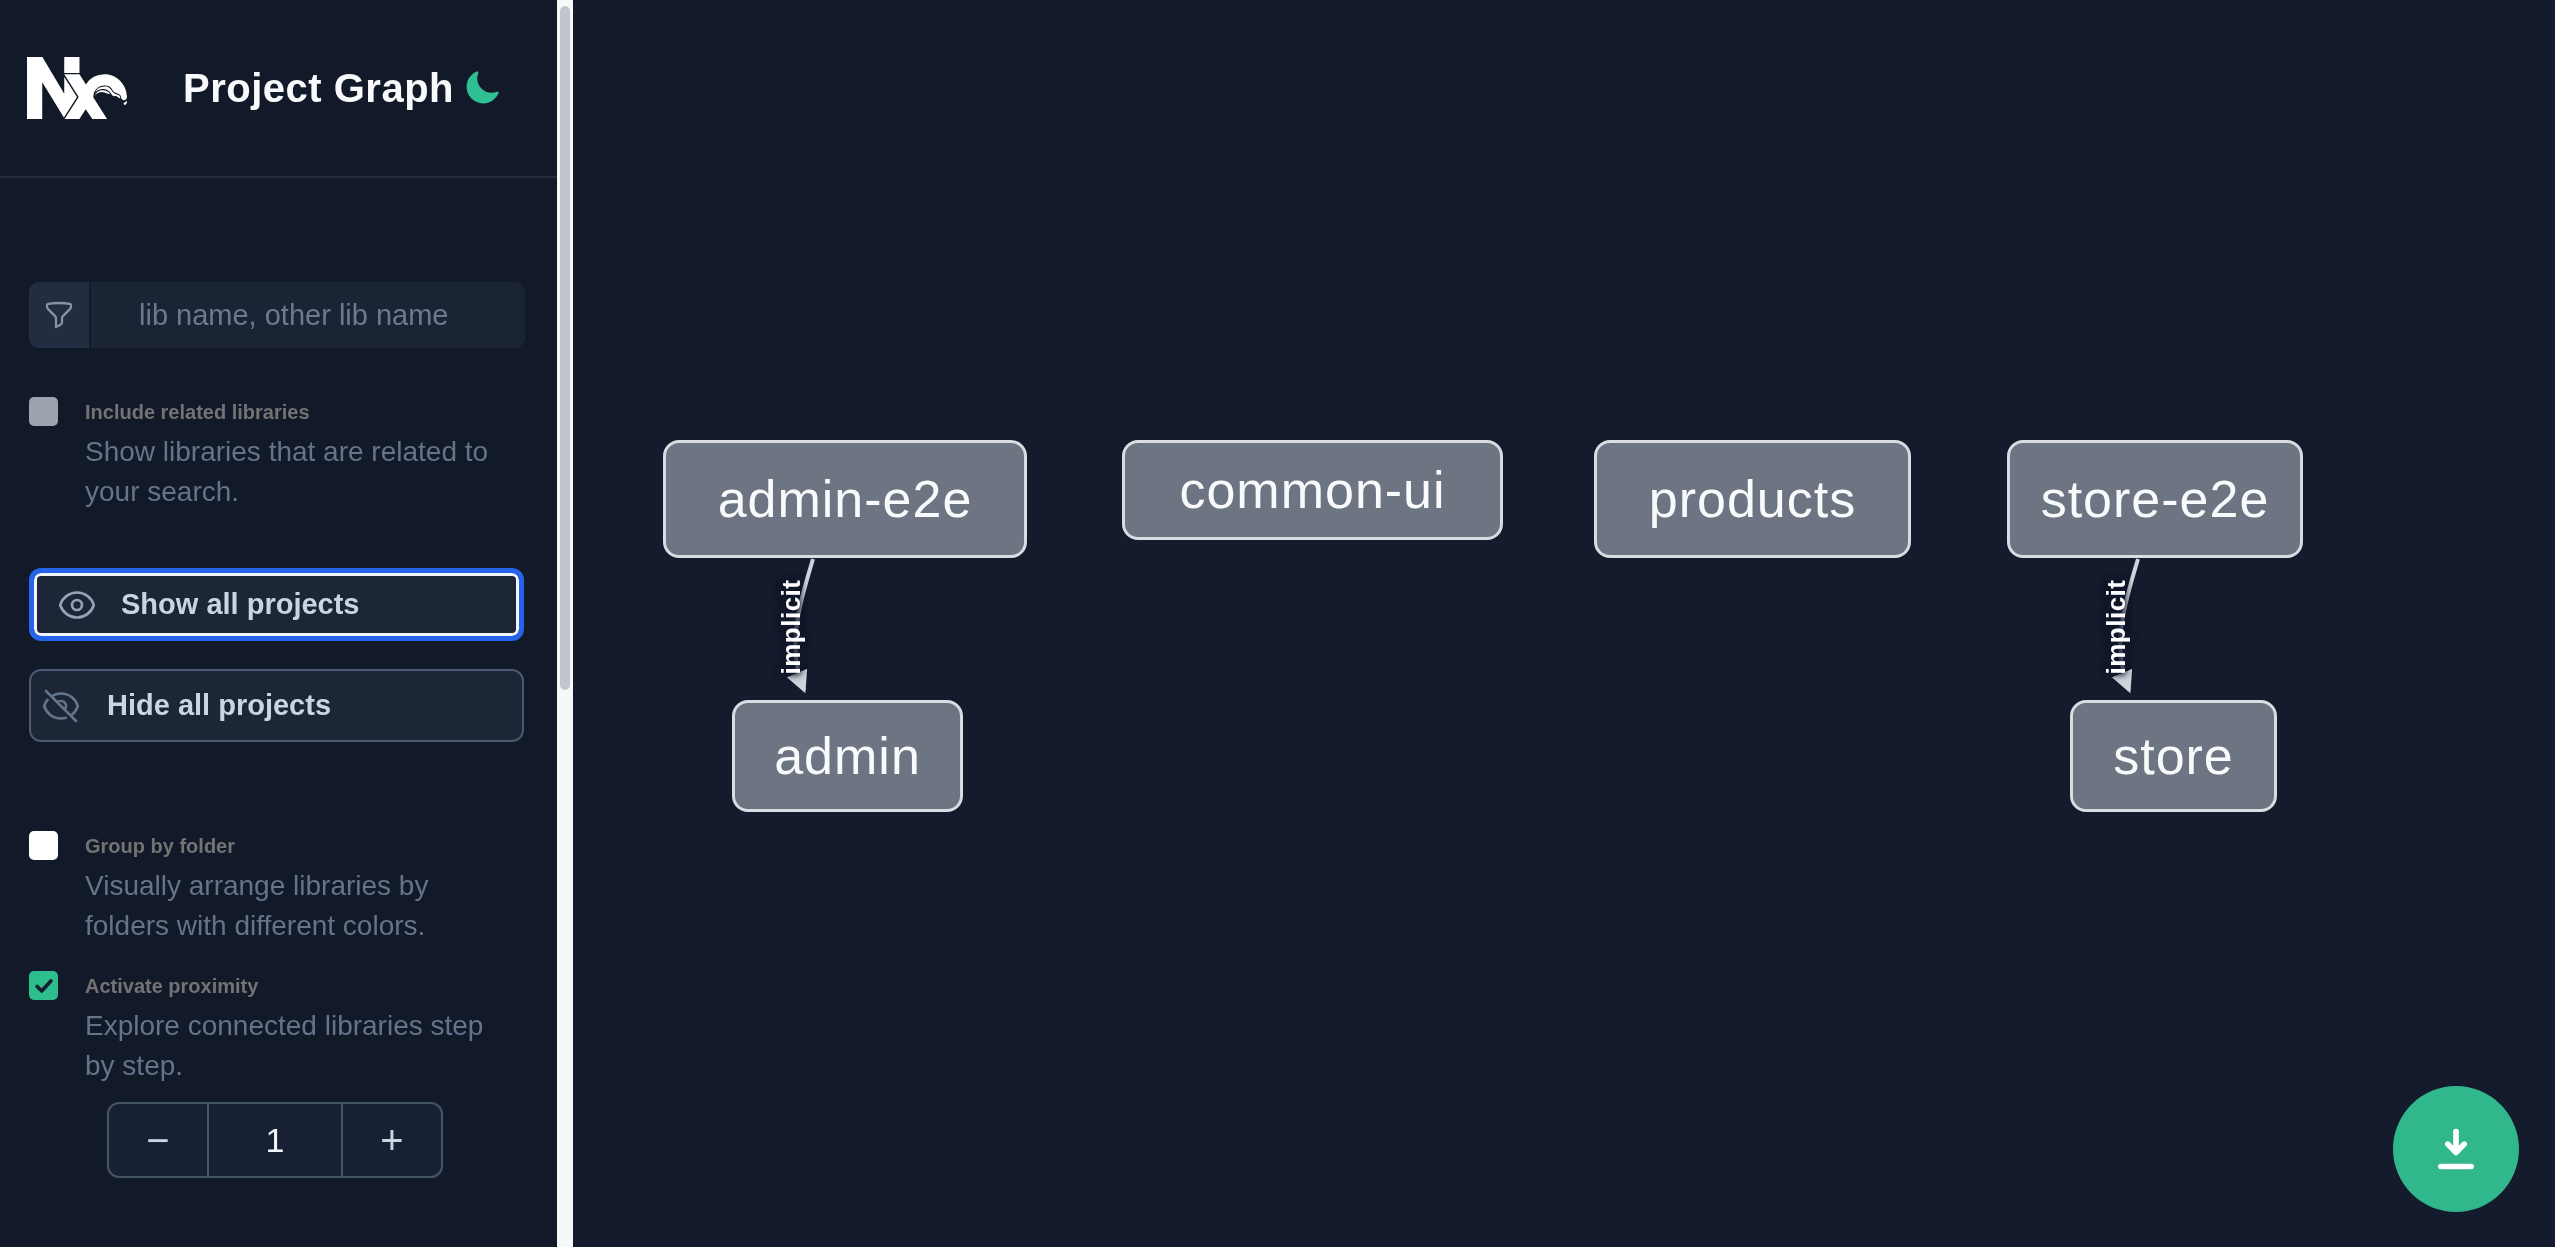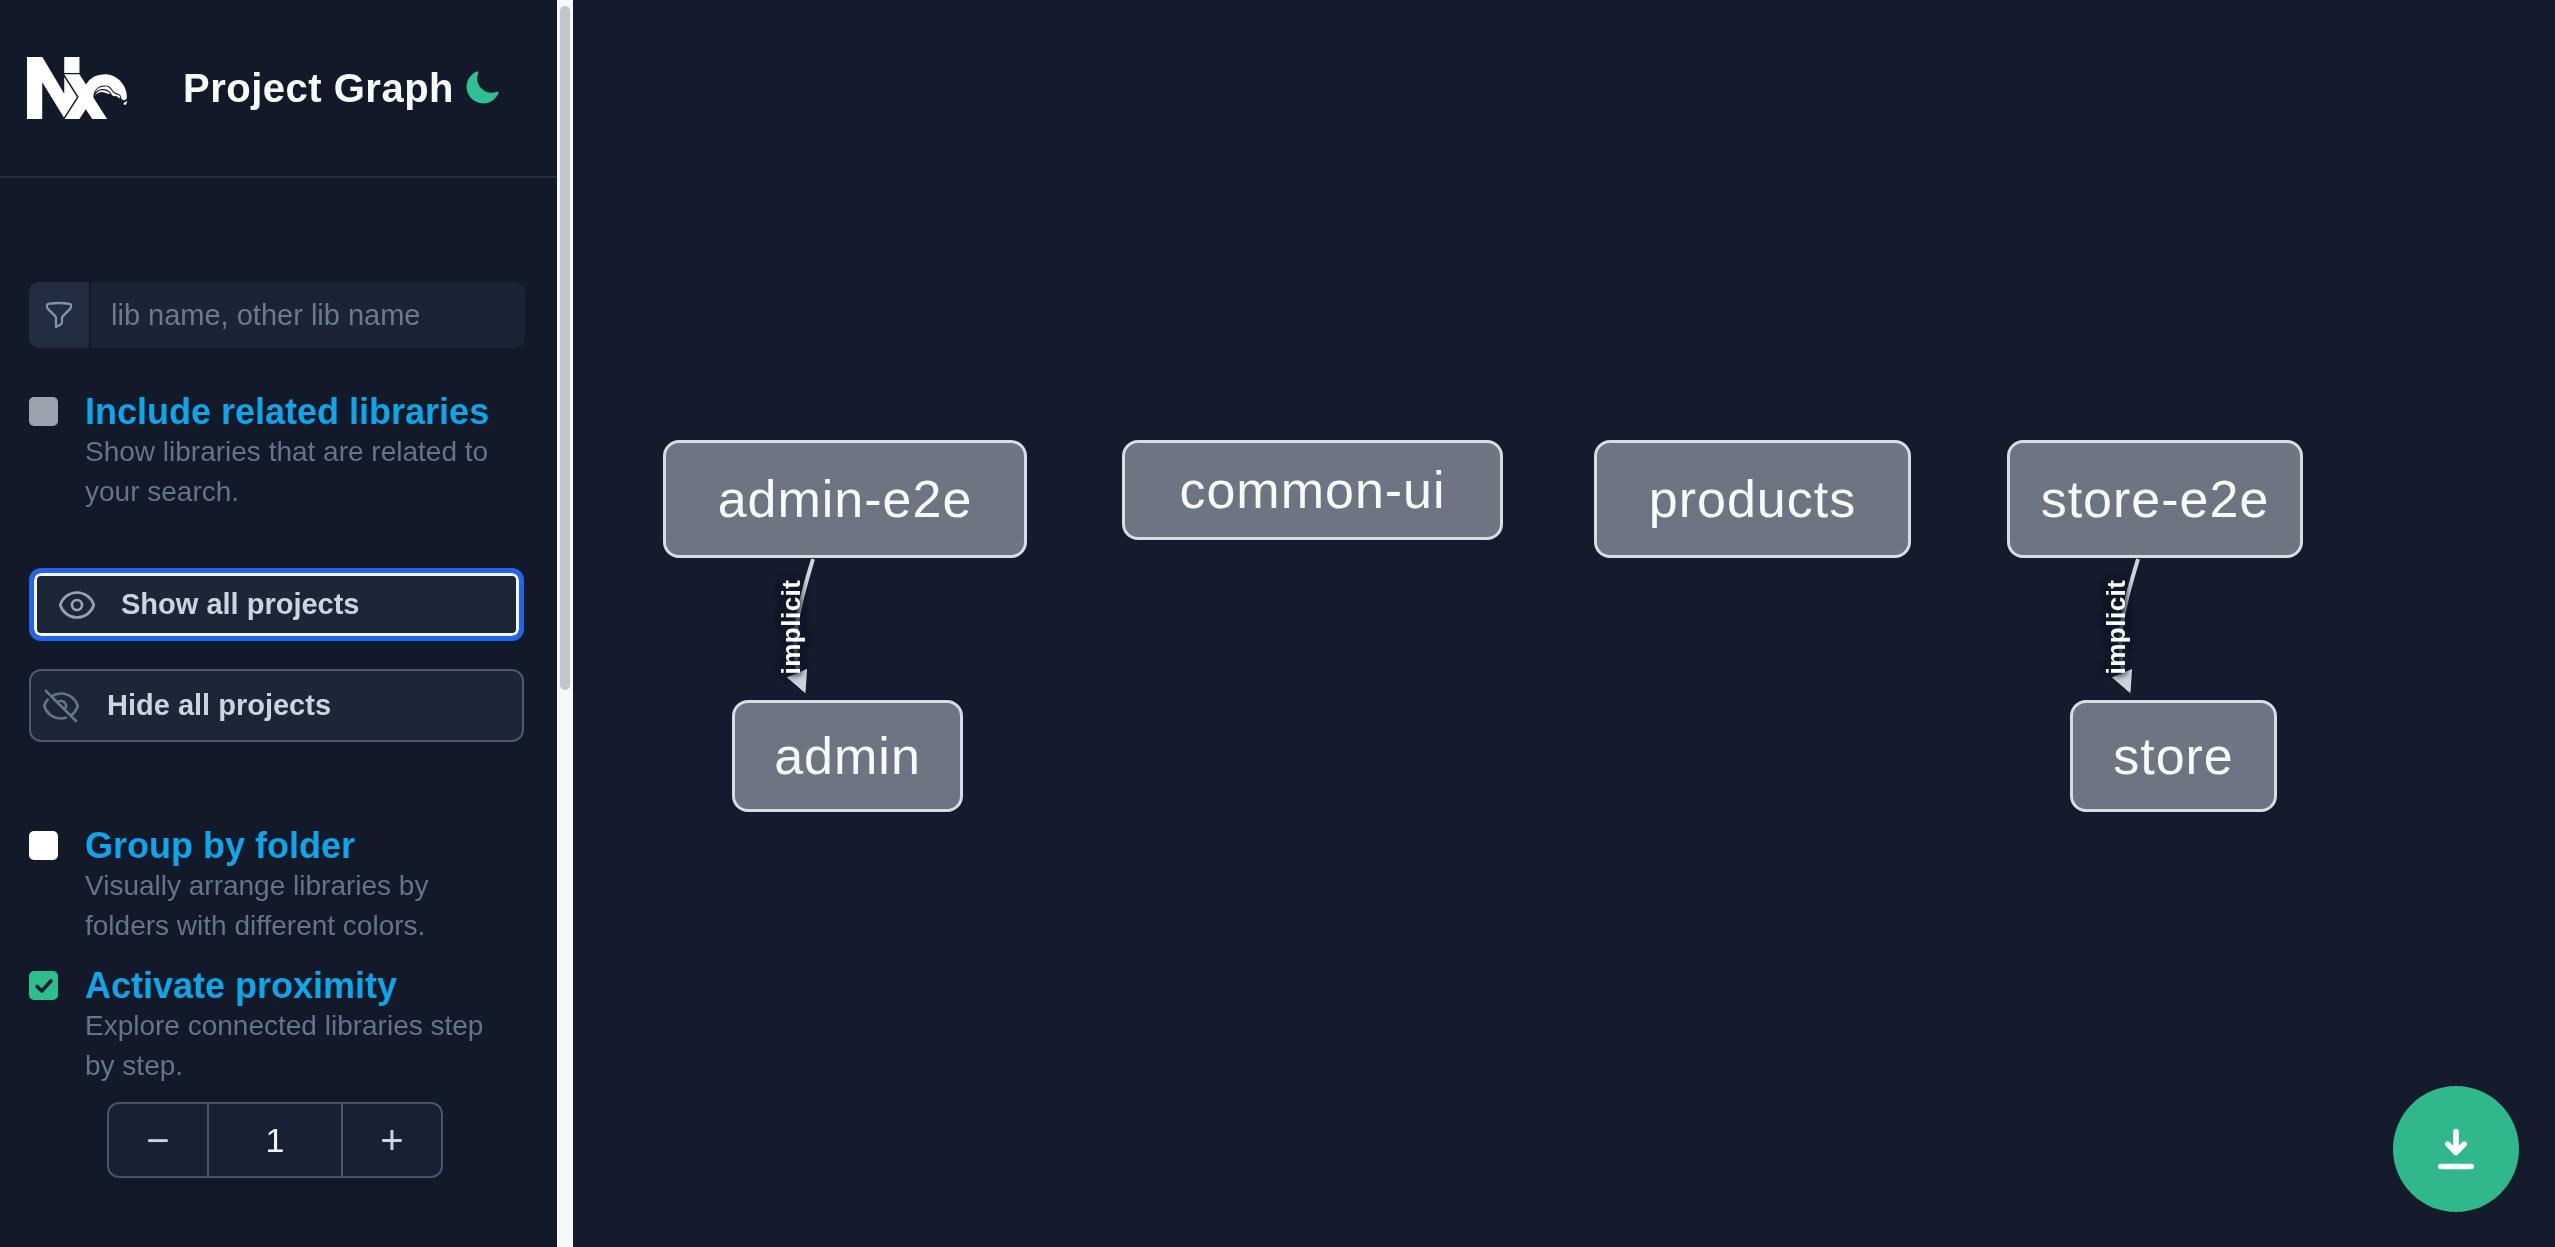--- a/index.html
+++ b/index.html
@@ -32,21 +32,21 @@
   .theme-toggle svg { width:38px; height:38px; }
 
   .side-content { padding:22px 32px 0 29px; display:flex; flex-direction:column; }
 
   .info-row { display:flex; align-items:flex-start; margin-top:2px; }
   .info-icon { width:36px; height:36px; flex:0 0 auto; margin-top:1px; }
   .info-text { margin-left:22px; font-size:27px; font-weight:500; color:#94a3b8; line-height:38px; }
 
   .filter-box {
     margin-top:82px; height:66px; display:flex; align-items:stretch;
-    background:#1b2435; border-radius:10px; overflow:hidden;
+    background:#1b2435; border-radius:10px; overflow:hidden;gap:28px;
   }
   .filter-icon-cell {
     width:62px; flex:0 0 62px; background:#232d41;
     border-right:2px solid #121a2a;
     display:flex; align-items:center; justify-content:center;
   }
   .filter-icon-cell svg { width:32px; height:32px; color:#8494a7; }
   .filter-input {
     flex:1; background:transparent; border:none; outline:none;
     padding:0 20px; font-family:"Liberation Sans",sans-serif;
@@ -54,21 +54,21 @@
   }
   .filter-input::placeholder { color:#6b7a91; opacity:1; }
 
   .cb-row { display:flex; align-items:flex-start; }
   .cb { width:29px; height:29px; flex:0 0 auto; border-radius:5px; margin-top:5px; cursor:pointer; display:flex; align-items:center; justify-content:center; }
   .cb-gray  { background:#9ca3af; }
   .cb-white { background:#ffffff; }
   .cb-teal  { background:#2ebd8d; }
   .cb-teal svg { width:22px; height:22px; }
   .cb-text { margin-left:27px; max-width:428px; }
-  .cb-label { font-size:36px; font-weight:700; color:#0ea5e9; line-height:40px; }
+  .cb-label { font-size:20px; font-weight:700; color:#737373; line-height:40px; }
   .cb-desc  { font-size:28px; font-weight:400; color:#64748b; line-height:40px; }
 
   .row-related  { margin-top:44px; }
   .row-folder   { margin-top:84px; }
   .row-proximity{ margin-top:20px; }
 
   .side-btn {
     margin-top:28px; height:73px; width:495px;
     display:flex; align-items:center;
     background:#1c2637; border:2px solid #4b5a70; border-radius:12px;

